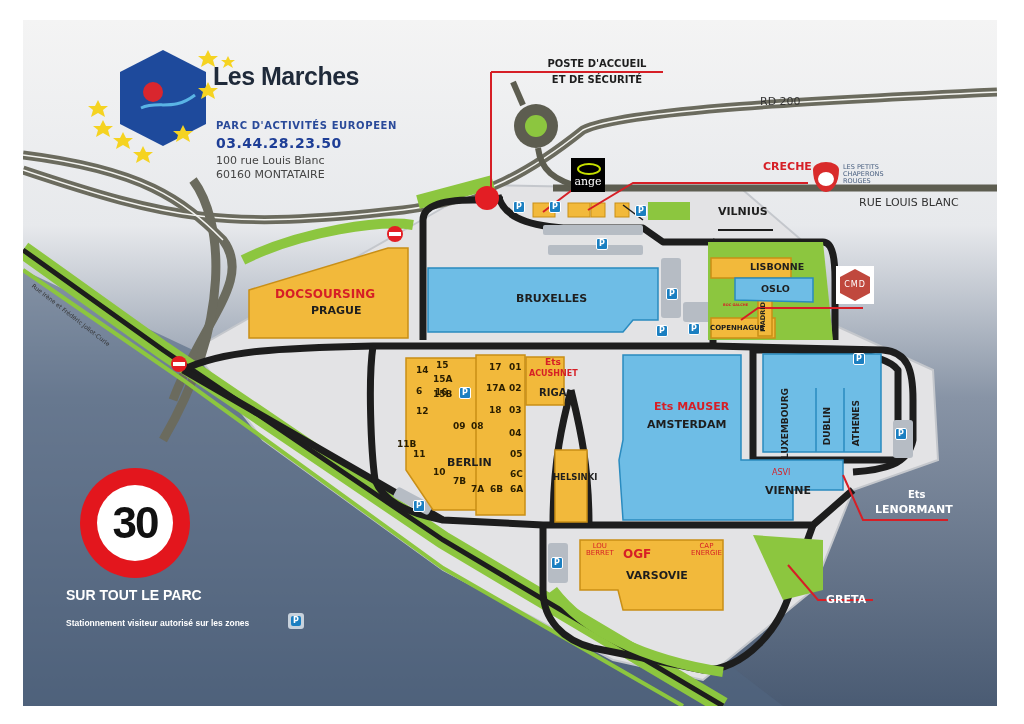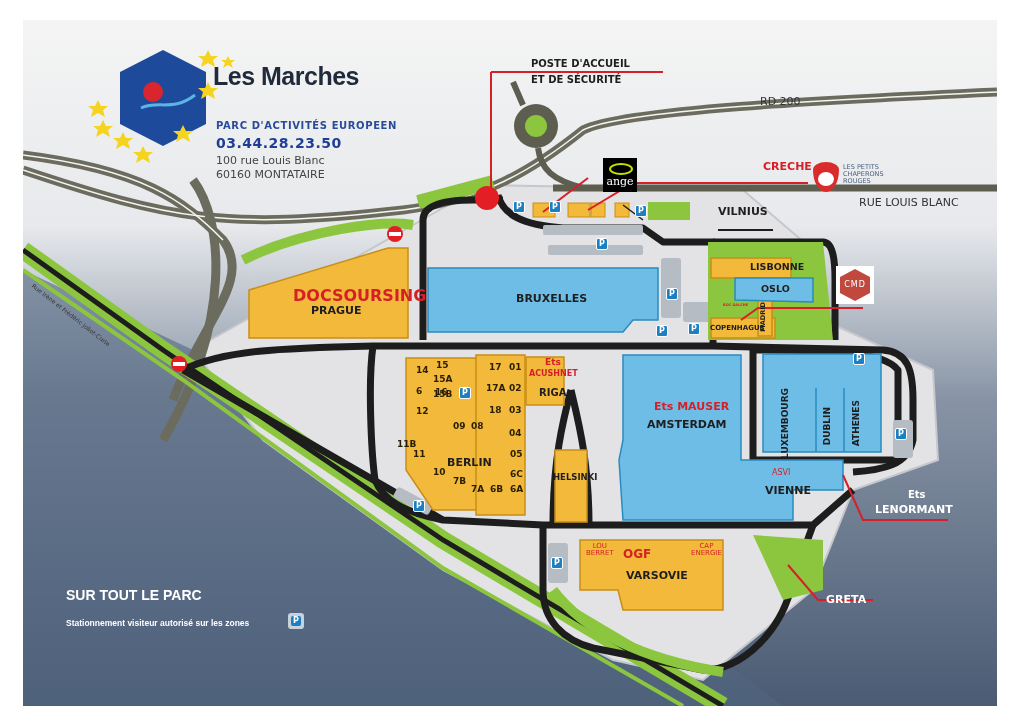--- a/index.html
+++ b/index.html
@@ -10,29 +10,29 @@
   .dark { color:#1e1e1e; }
   .red { color:#d61f26; }
   .white { color:#ffffff; }
   .unit { font-size:9px; color:#2a1e00; }
   .vert { writing-mode:vertical-rl; transform:rotate(180deg); }
   .logo-title { position:absolute; left:190px; top:44px; font-family:"Liberation Sans", sans-serif; font-weight:bold; font-size:25px; line-height:24px; color:#1f2a3a; letter-spacing:-0.5px; }
   .logo-sub { position:absolute; left:193px; top:100px; font-size:10px; color:#2a4a9a; letter-spacing:0.6px; font-weight:bold; font-family:"DejaVu Sans", sans-serif; }
   .logo-phone { position:absolute; left:193px; top:115px; font-size:14px; color:#1e3e96; font-weight:bold; font-family:"DejaVu Sans", sans-serif; letter-spacing:0.5px; }
   .logo-addr { position:absolute; left:193px; font-size:11px; color:#444; font-family:"DejaVu Sans", sans-serif; }
   .road-lbl { position:absolute; font-size:11px; color:#333; font-family:"DejaVu Sans", sans-serif; }
-  .callout { position:absolute; font-family:"DejaVu Sans", sans-serif; font-weight:bold; font-size:10px; color:#1e1e1e; text-align:left; line-height:16px; }
+  .callout { position:absolute; font-family:"DejaVu Sans", sans-serif; font-weight:bold; font-size:10px; color:#1e1e1e; text-align:center; line-height:16px; }
   .pbadge { position:absolute; width:10px; height:10px; background:#1b7fc1; border:1px solid #fff; border-radius:2px; color:#fff; font-size:8px; font-weight:bold; text-align:center; line-height:10px; font-family:"DejaVu Sans", sans-serif; }
   .sign30 { position:absolute; left:57px; top:448px; width:110px; height:110px; border-radius:50%; background:#e3161d; }
   .sign30 .inner { position:absolute; left:17px; top:17px; width:76px; height:76px; border-radius:50%; background:#fff; text-align:center; line-height:76px; font-size:44px; font-weight:bold; color:#111; font-family:"Liberation Sans", sans-serif; letter-spacing:-2px; }
   .speed-note { position:absolute; left:43px; top:567px; font-size:14px; font-weight:bold; color:#fff; font-family:"Liberation Sans", sans-serif; }
   .parking-note { position:absolute; left:43px; top:598px; font-size:8.5px; font-weight:bold; color:#fff; font-family:"Liberation Sans", sans-serif; }
   .parking-note-p { position:absolute; left:265px; top:593px; width:16px; height:16px; background:#c8d2dc; border-radius:3px; }
   .parking-note-p span { position:absolute; left:3px; top:3px; width:10px; height:10px; background:#1b7fc1; color:#fff; font-size:8px; font-weight:bold; text-align:center; line-height:10px; border-radius:2px; font-family:"DejaVu Sans", sans-serif;}
-  .ange { position:absolute; left:548px; top:138px; width:34px; height:34px; background:#000; color:#fff; font-family:"DejaVu Serif", serif; font-size:11px; text-align:center;margin-left:32px; }
+  .ange { position:absolute; left:548px; top:138px; width:34px; height:34px; background:#000; color:#fff; font-family:"DejaVu Serif", serif; font-size:11px; text-align:center; }
   .ange .ring { position:absolute; left:6px; top:5px; width:20px; height:8px; border:2px solid #c6e000; border-radius:50%; }
   .ange .word { position:absolute; left:0; right:0; bottom:4px; }
   .cmd { position:absolute; left:813px; top:246px; width:38px; height:38px; background:#fff; }
   .cmd .hex { position:absolute; left:4px; top:3px; width:30px; height:32px; background:#c0483d; clip-path:polygon(50% 0,100% 25%,100% 75%,50% 100%,0 75%,0 25%); color:#fff; font-size:8px; text-align:center; line-height:32px; font-family:"DejaVu Sans", sans-serif; letter-spacing:1px; }
   .creche-logo { position:absolute; left:790px; top:142px; }
   .creche-face { position:absolute; left:0; top:0; width:26px; height:30px; background:#d92b2b; border-radius:13px 13px 13px 13px / 8px 8px 22px 22px; }
   .creche-face i { position:absolute; left:5px; top:10px; width:16px; height:14px; background:#fff; border-radius:50%; }
   .creche-text { position:absolute; left:30px; top:2px; font-size:6.5px; line-height:7px; color:#4a6080; font-family:"DejaVu Sans", sans-serif; }
 </style>
 </head>
@@ -200,21 +200,21 @@
     </div>
   </div>
   <div class="lbl dark" style="left:695px;top:186px;font-size:11px">VILNIUS</div>
   <div class="cmd">
       <div class="hex">CMD</div>
     </div>
   <div class="lbl white" style="left:885px;top:470px;font-size:10px">Ets</div>
   <div class="lbl white" style="left:852px;top:484px;font-size:11px">LENORMANT</div>
   <div class="lbl white" style="left:803px;top:574px;font-size:11px">GRETA</div>
 
-  <div class="lbl red" style="left:270px;top:268px;font-size:16px">DOCSOURSING</div>
+  <div class="lbl red" style="left:252px;top:268px;font-size:12px">DOCSOURSING</div>
   <div class="lbl dark" style="left:288px;top:285px;font-size:11px">PRAGUE</div>
   <div class="lbl dark" style="left:493px;top:273px;font-size:11px">BRUXELLES</div>
   <div class="lbl dark" style="left:727px;top:242px;font-size:9.5px">LISBONNE</div>
   <div class="lbl dark" style="left:738px;top:264px;font-size:9.5px">OSLO</div>
   <div class="lbl dark vert" style="left:737px;top:282px;font-size:6.5px">MADRID</div>
   <div class="lbl dark" style="left:687px;top:305px;font-size:7px">COPENHAGUE</div>
   <div class="lbl red" style="left:700px;top:284px;font-size:3.5px">BOC GALCHE</div>
 
   <div class="lbl dark" style="left:424px;top:437px;font-size:11px">BERLIN</div>
   <div>
@@ -273,18 +273,21 @@
   <div class="pbadge" style="left:612px;top:185px">P</div>
   <div class="pbadge" style="left:573px;top:218px">P</div>
   <div class="pbadge" style="left:643px;top:268px">P</div>
   <div class="pbadge" style="left:633px;top:305px">P</div>
   <div class="pbadge" style="left:665px;top:303px">P</div>
   <div class="pbadge" style="left:528px;top:537px">P</div>
   <div class="pbadge" style="left:390px;top:480px">P</div>
   <div class="pbadge" style="left:830px;top:333px">P</div>
   <div class="pbadge" style="left:872px;top:408px">P</div>
 
+  <div class="sign30">
+    <div class="inner">30</div>
+  </div>
   <div class="speed-note">SUR TOUT LE PARC</div>
   <div class="parking-note">Stationnement visiteur autorisé sur les zones</div>
   <div class="parking-note-p">
       <span>P</span>
     </div>
 </div>
 
 </body></html>

